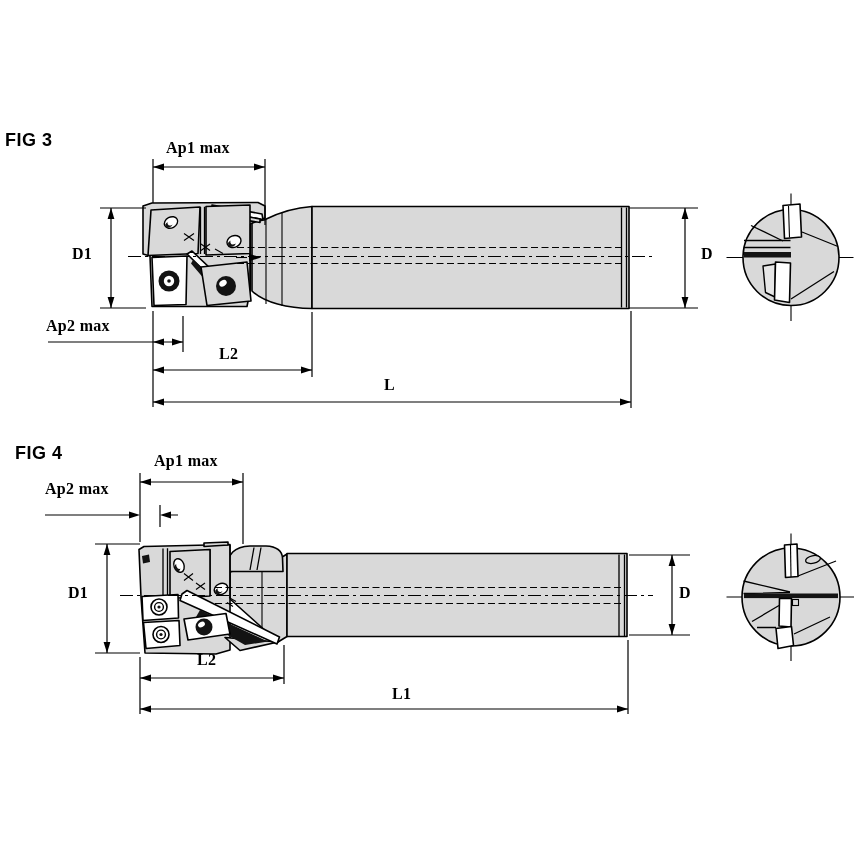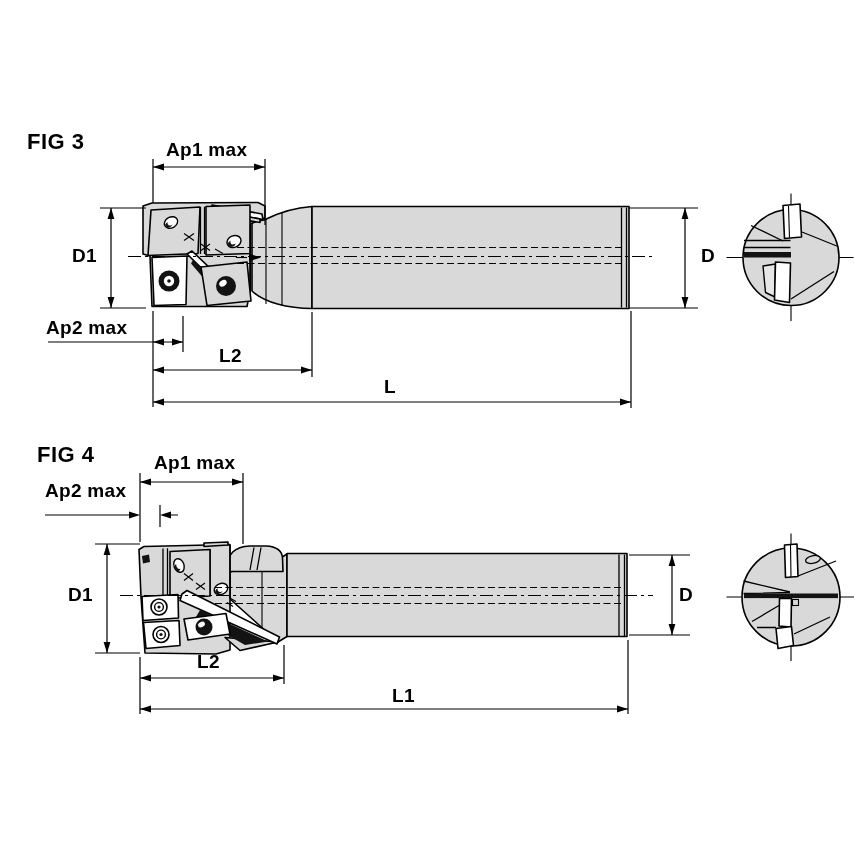--- a/index.html
+++ b/index.html
@@ -1,22 +1,22 @@
 <!DOCTYPE html>
 <html><head>
 <meta charset="utf-8">
 <style>
   html,body{margin:0;padding:0;background:#ffffff;}
   .canvas{position:relative;width:854px;height:854px;background:#ffffff;overflow:hidden;
           font-family:"Liberation Sans",sans-serif;}
   .canvas svg{position:absolute;left:0;top:0;}
   .lbl{position:absolute;color:#000;font-weight:bold;white-space:nowrap;line-height:1;
        font-family:"Liberation Sans",sans-serif;}
-  .fig-title{font-size:22px;letter-spacing:0.5px;margin-left:22px;}
-  .dim-lbl{font-size:19px;letter-spacing:0.3px;}
+  .fig-title{font-size:18px;letter-spacing:0.5px;}
+  .dim-lbl{font-size:16px;letter-spacing:0.3px;font-family:Liberation Serif, serif;}
   
   .t{fill:#d9d9d9;stroke:#000;stroke-width:1.6;stroke-linejoin:round;}
   .w{fill:#ffffff;stroke:#000;stroke-width:1.6;stroke-linejoin:round;}
   .lt{fill:#e6e6e6;stroke:#000;stroke-width:1.4;stroke-linejoin:round;}
   .ln{fill:none;stroke:#000;stroke-width:1.3;}
   .thin{fill:none;stroke:#000;stroke-width:1.1;}
   .dim{fill:none;stroke:#000;stroke-width:1.2;}
   .arr{fill:#000;stroke:none;}
   .dark{fill:#131313;stroke:none;}
   .cl{fill:none;stroke:#000;stroke-width:1.1;stroke-dasharray:13 4 3 4;}

